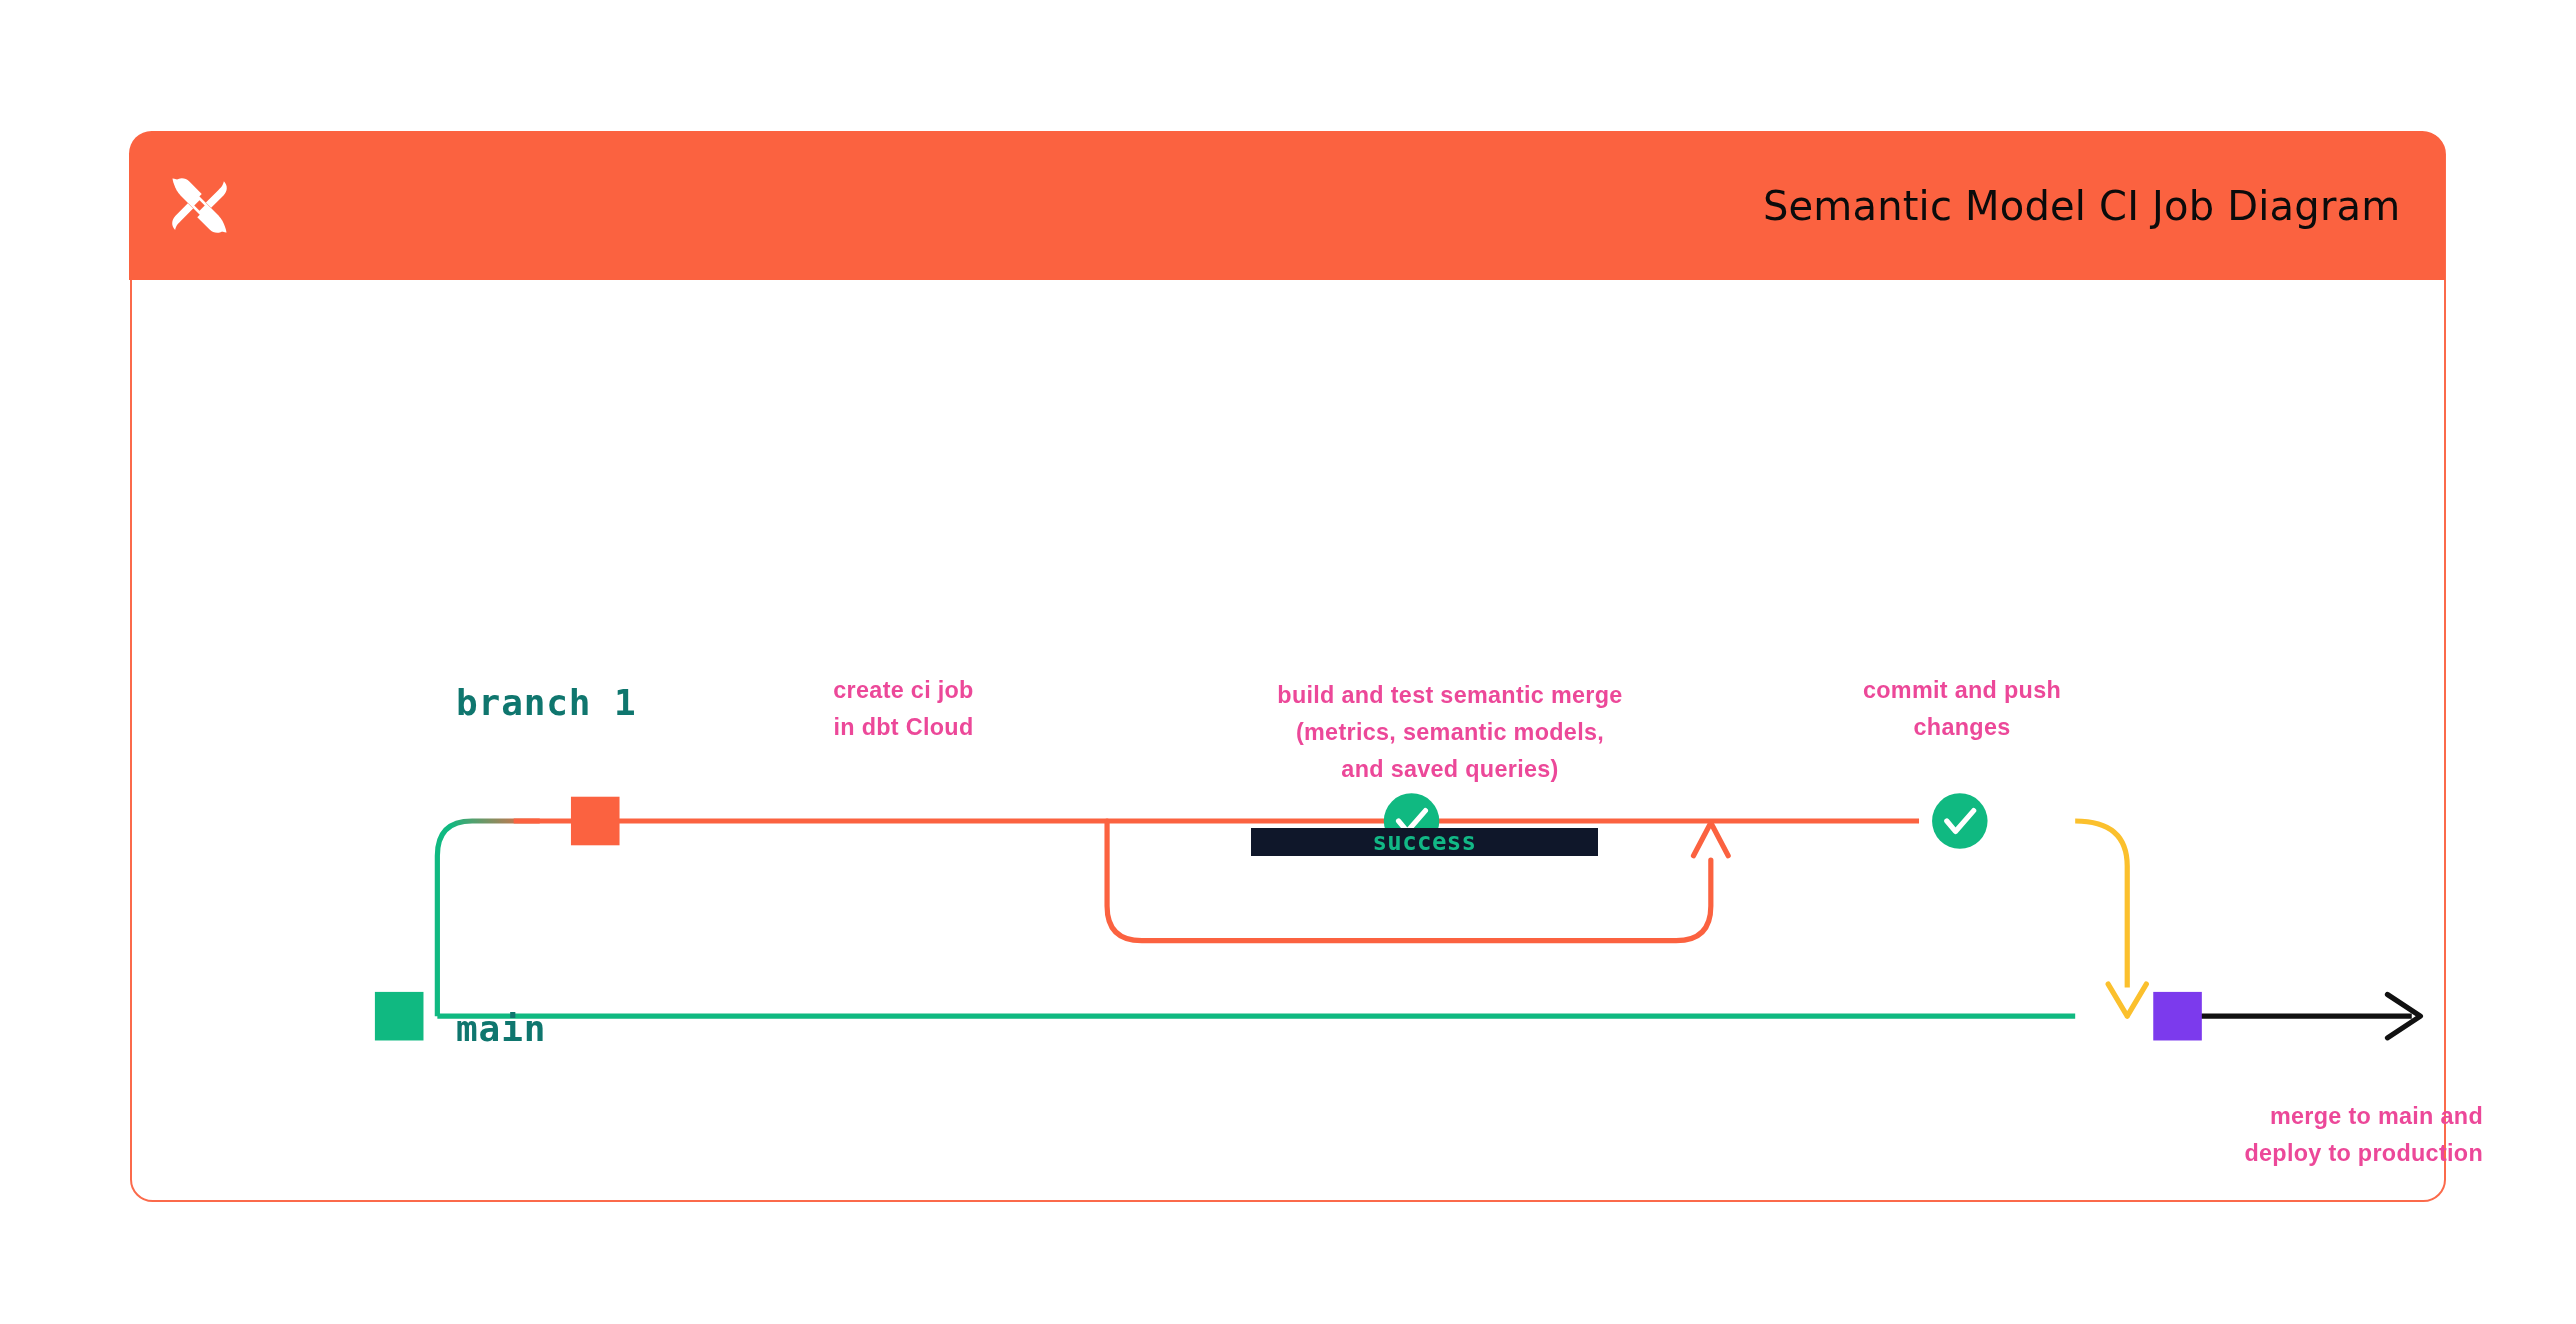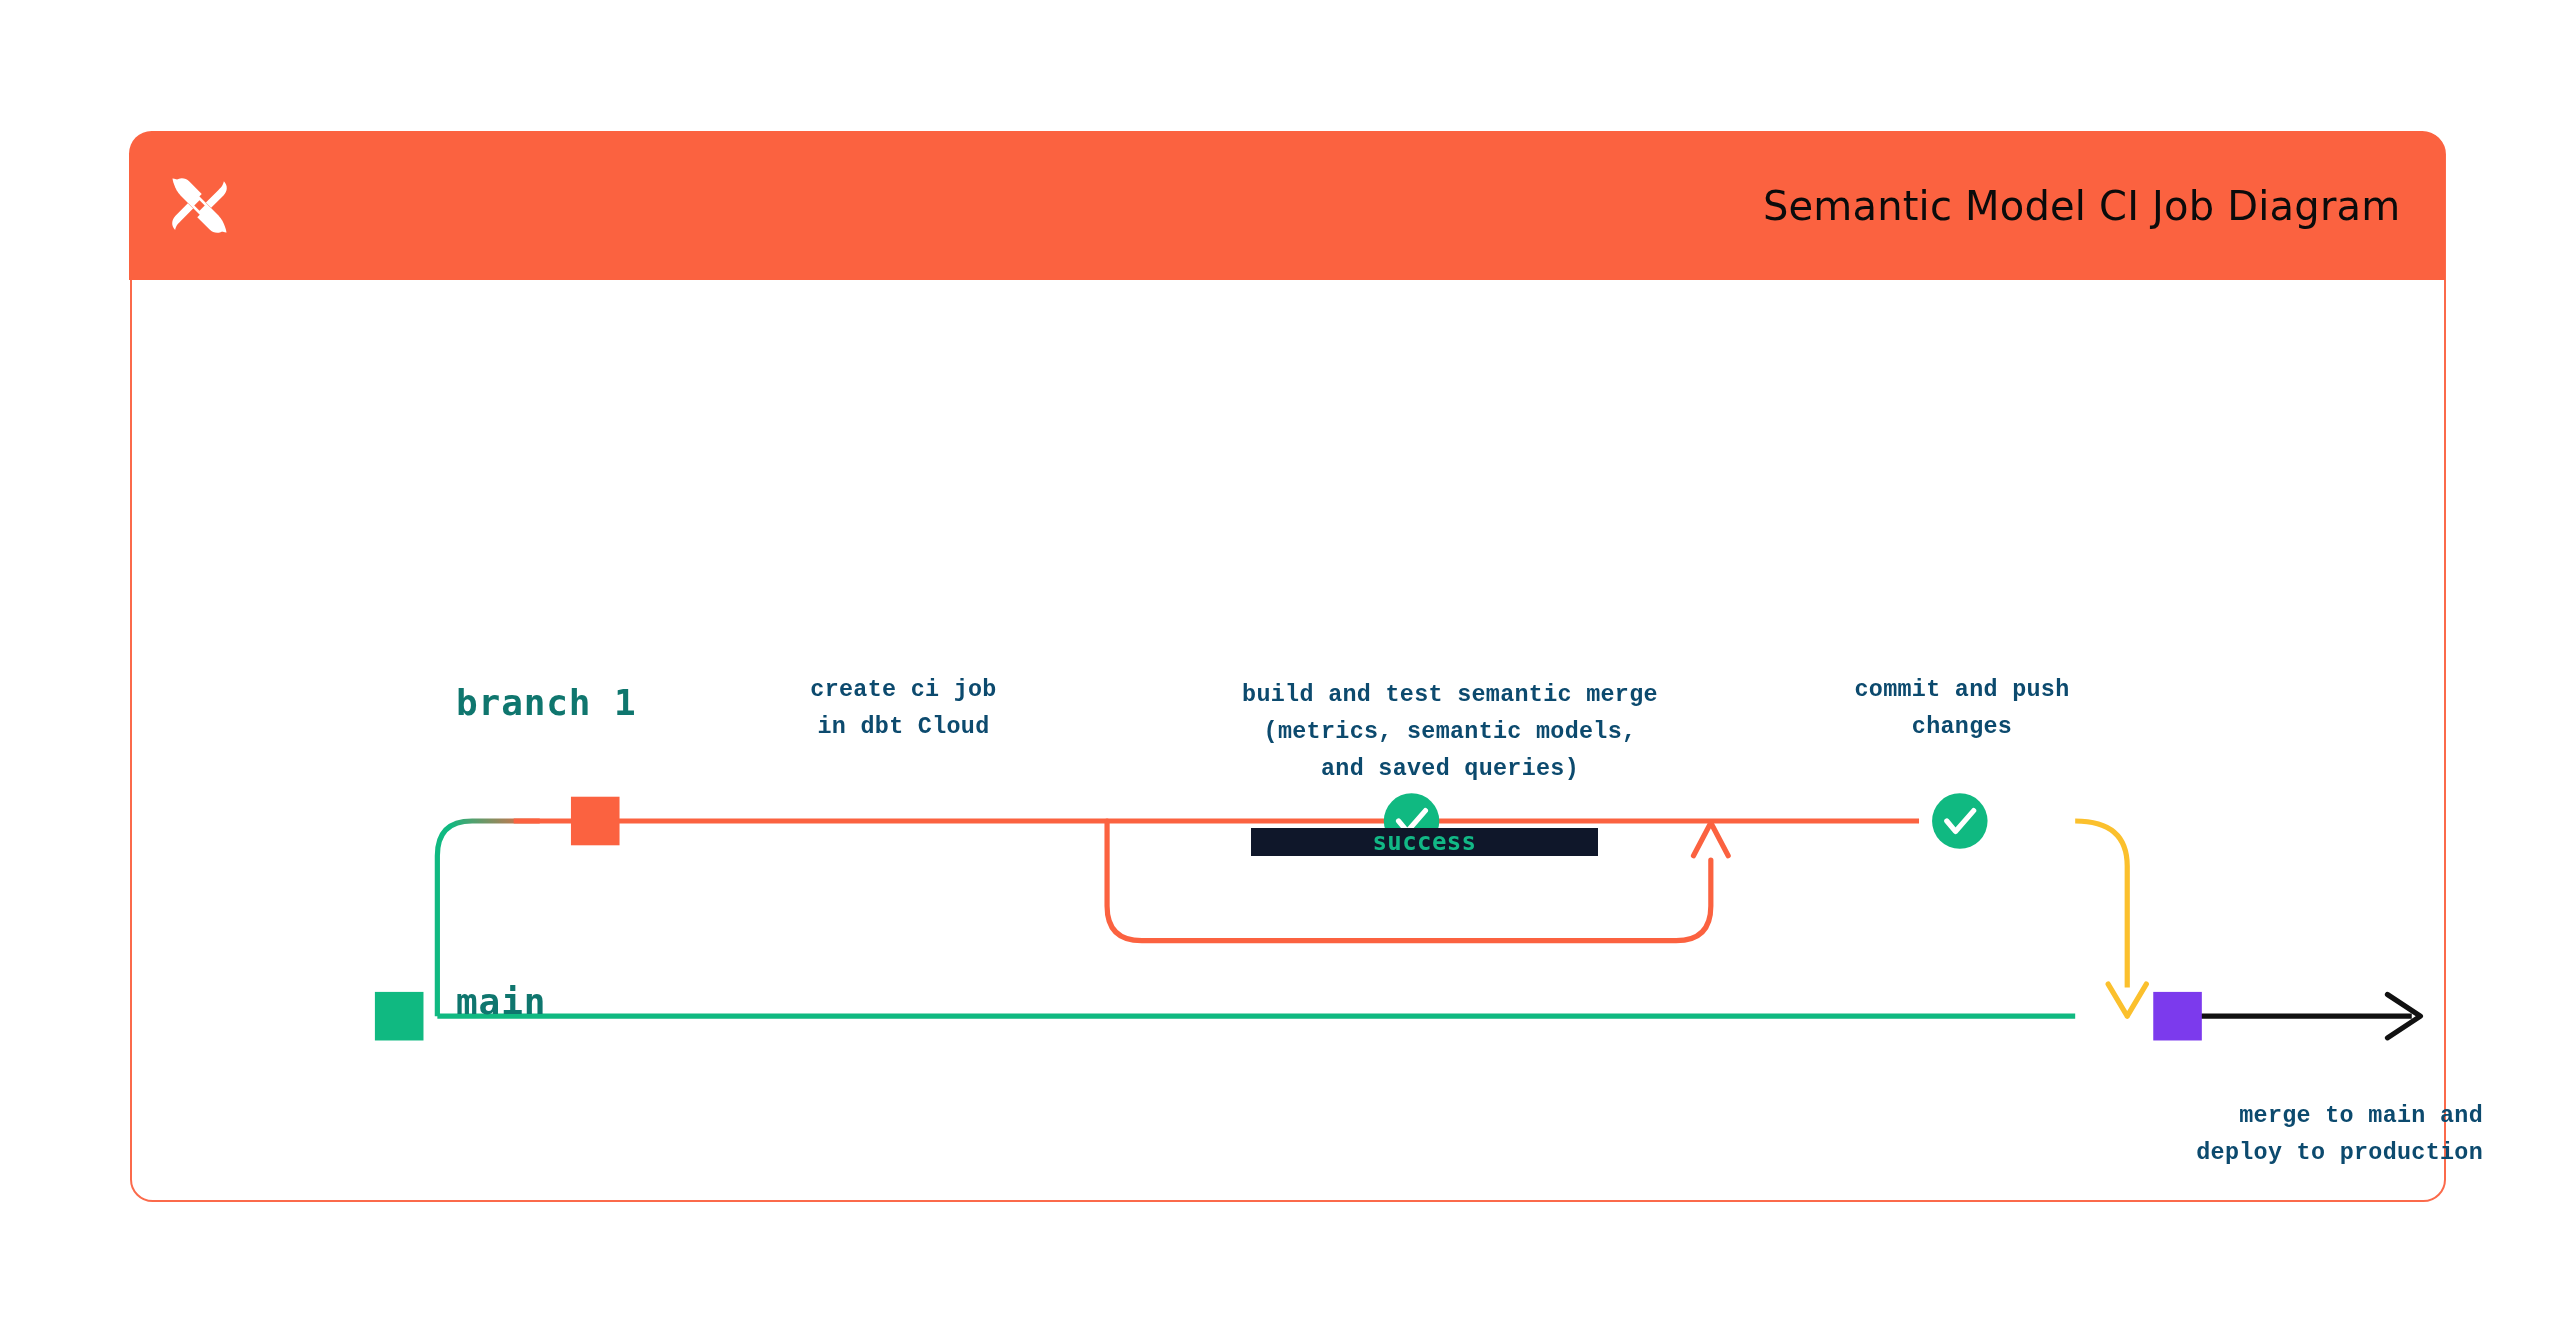--- a/index.html
+++ b/index.html
@@ -80,27 +80,27 @@
   .lane-label {
     position: absolute;
     color: #0f766e;
     font-family: "DejaVu Sans Mono", monospace;
     font-weight: bold;
     font-size: 36px;
     letter-spacing: 0.9px;
     white-space: nowrap;
   }
   #lane-branch1 { left: 324px; top: 548px; }
-  #lane-main    { left: 324px; top: 847px; }
+  #lane-main    { left: 324px; top: 874px; }
 
   
   .caption {
     position: absolute;
-    color: #0c4a6e;
-    font-family: Liberation Mono, monospace;
+    color: #ec4899;
+    font-family: Liberation Sans, sans-serif;
     font-weight: bold;
     font-size: 23.4px;
     line-height: 37px;
     text-align: center;
     white-space: pre;
     letter-spacing: 0.3px;
   }
   #cap-create  { left: 572px;  top: 538px;  width: 399px; }
   #cap-build   { left: 971px; top: 543px;  width: 694px; }
   #cap-commit  { left: 1622px; top: 538px;  width: 416px; }

